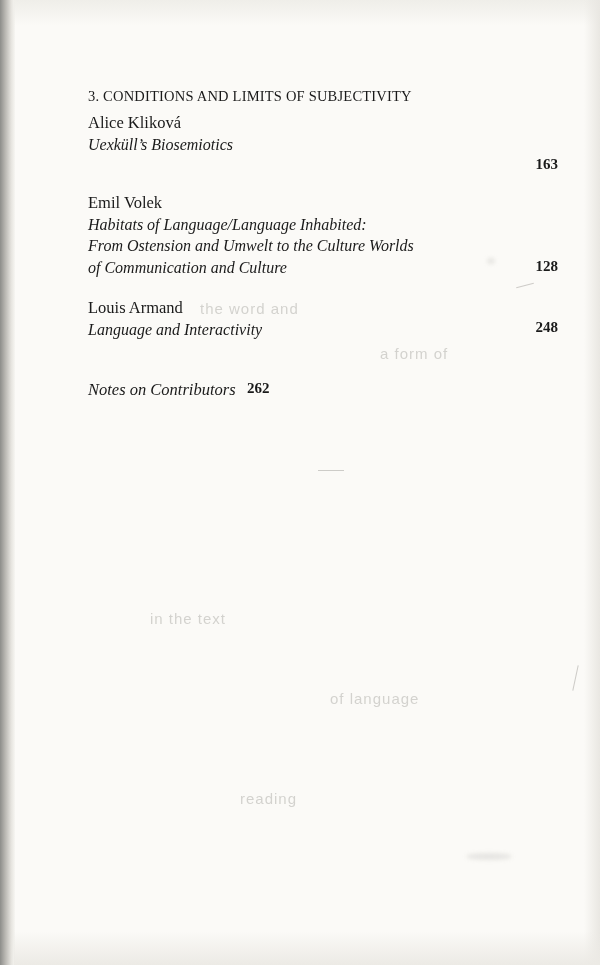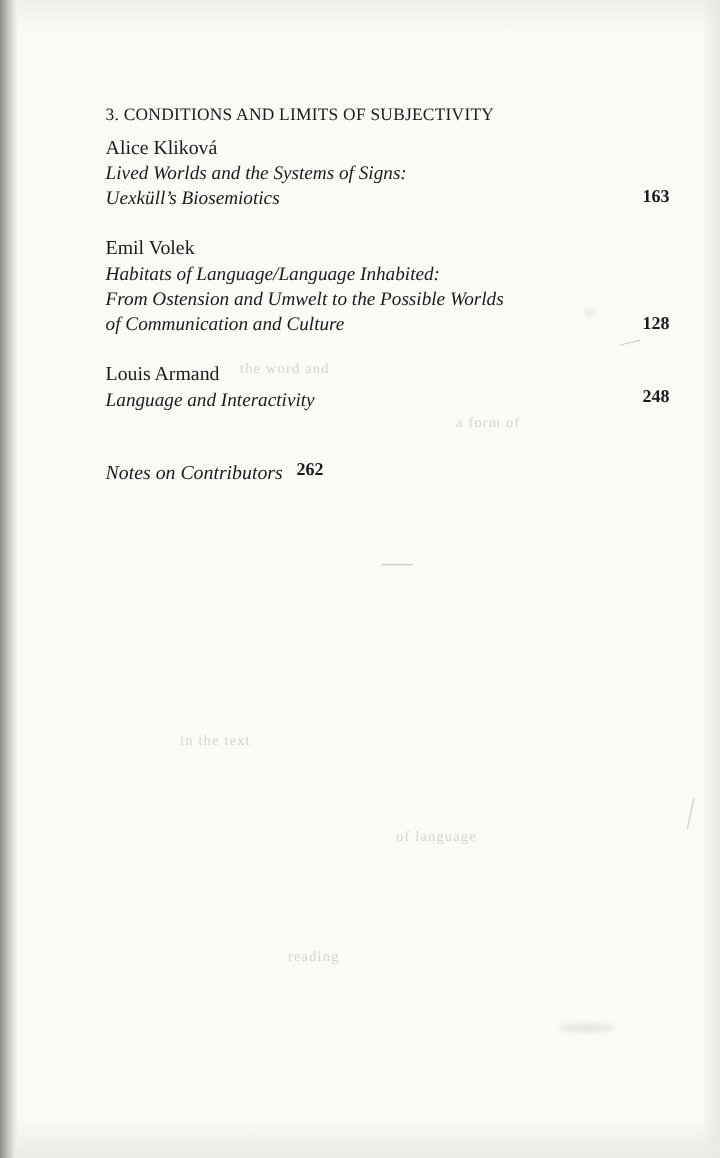--- a/index.html
+++ b/index.html
@@ -115,22 +115,22 @@
   }
   .notes-label {
     font-style: italic;
     font-size: 16.5px;
   }
 
   
   .ghost {
     position: absolute;
     color: rgba(120,118,112,0.30);
-    font-family: Liberation Serif, serif;
-    font-size: 12px;
+    font-family: Liberation Sans, sans-serif;
+    font-size: 15px;
     letter-spacing: 1px;
     user-select: none;
     pointer-events: none;
   }
   .smudge {
     position: absolute;
     background: rgba(140,138,132,0.18);
     border-radius: 50%;
     filter: blur(2px);
     pointer-events: none;
@@ -163,33 +163,32 @@
   <div class="hair" style="left:516px; top:285px; width:18px; height:1px; transform:rotate(-14deg);"></div>
 
   <div class="content">
 
     <div class="section-heading">3. CONDITIONS AND LIMITS OF SUBJECTIVITY</div>
 
     <div class="entry">
       <div class="author">Alice Kliková</div>
       <div class="title-row">
         <div class="title-lines">
-          <div>Lived Worlds and the Systems of Signs:</div>
           <div>Uexküll’s Biosemiotics</div>
         </div>
         <div class="page-num pn-align-1">163</div>
       </div>
     </div>
 
     <div class="entry">
       <div class="author">Emil Volek</div>
       <div class="title-row">
         <div class="title-lines">
           <div>Habitats of Language/Language Inhabited:</div>
-          <div>From Ostension and Umwelt to the Possible Worlds</div>
+          <div>From Ostension and Umwelt to the Culture Worlds</div>
           <div>of Communication and Culture</div>
         </div>
         <div class="page-num pn-align-2">128</div>
       </div>
     </div>
 
 
     <div class="entry">
       <div class="author">Louis Armand</div>
       <div class="title-row">

